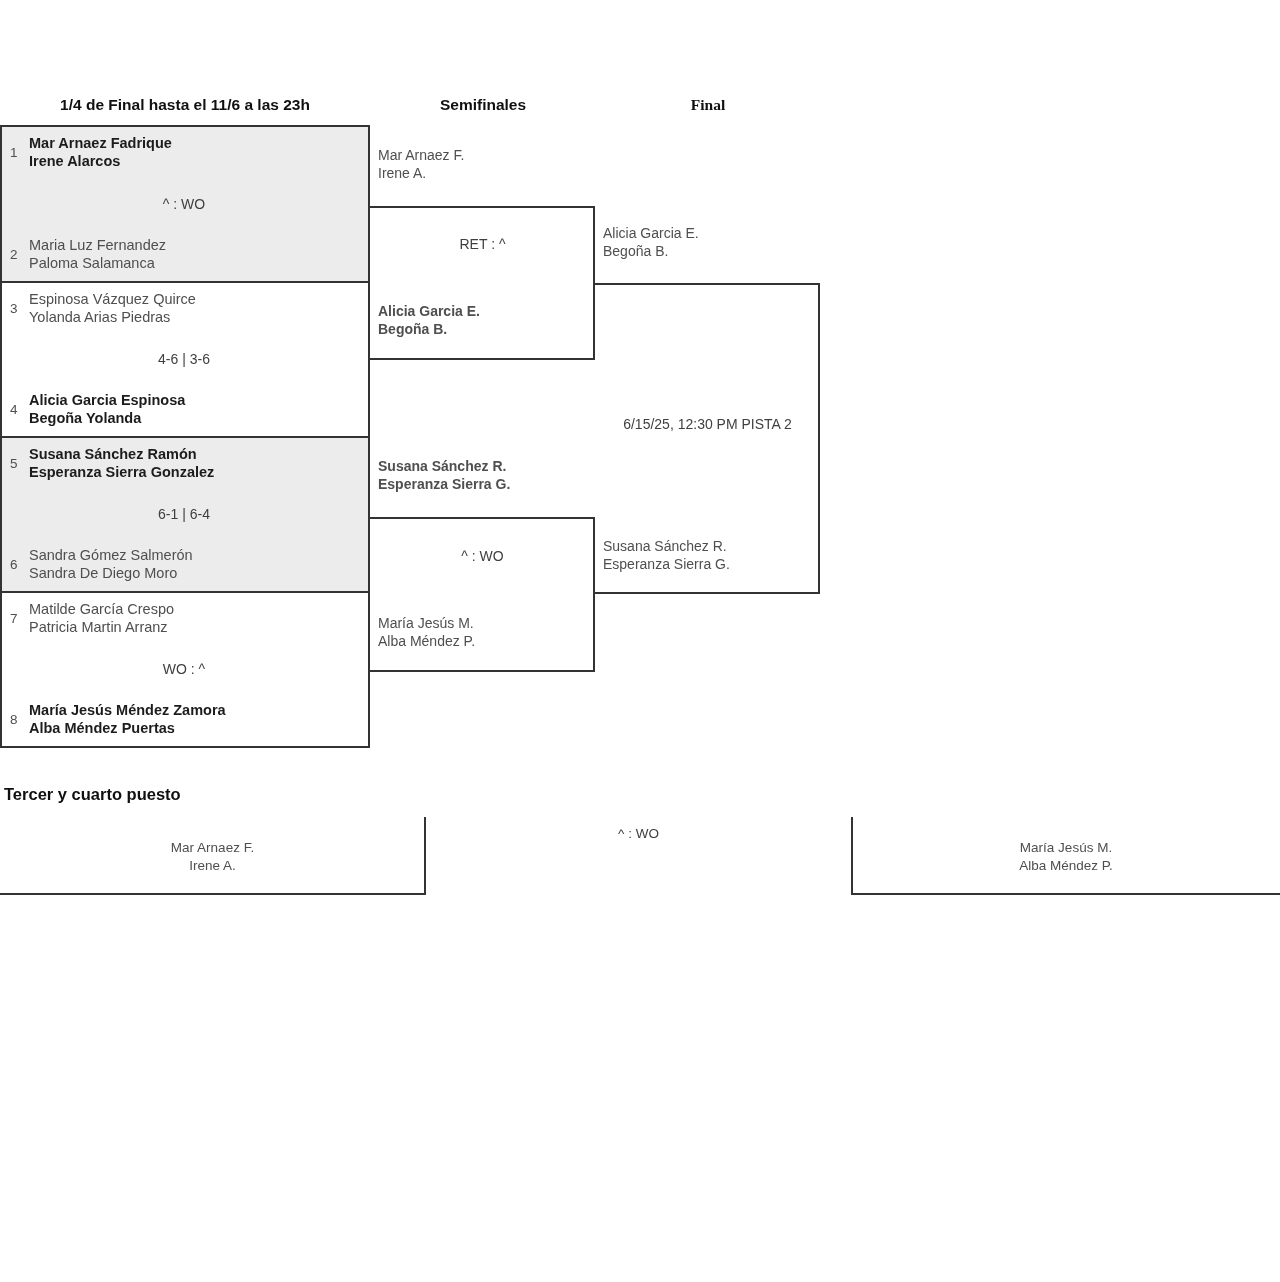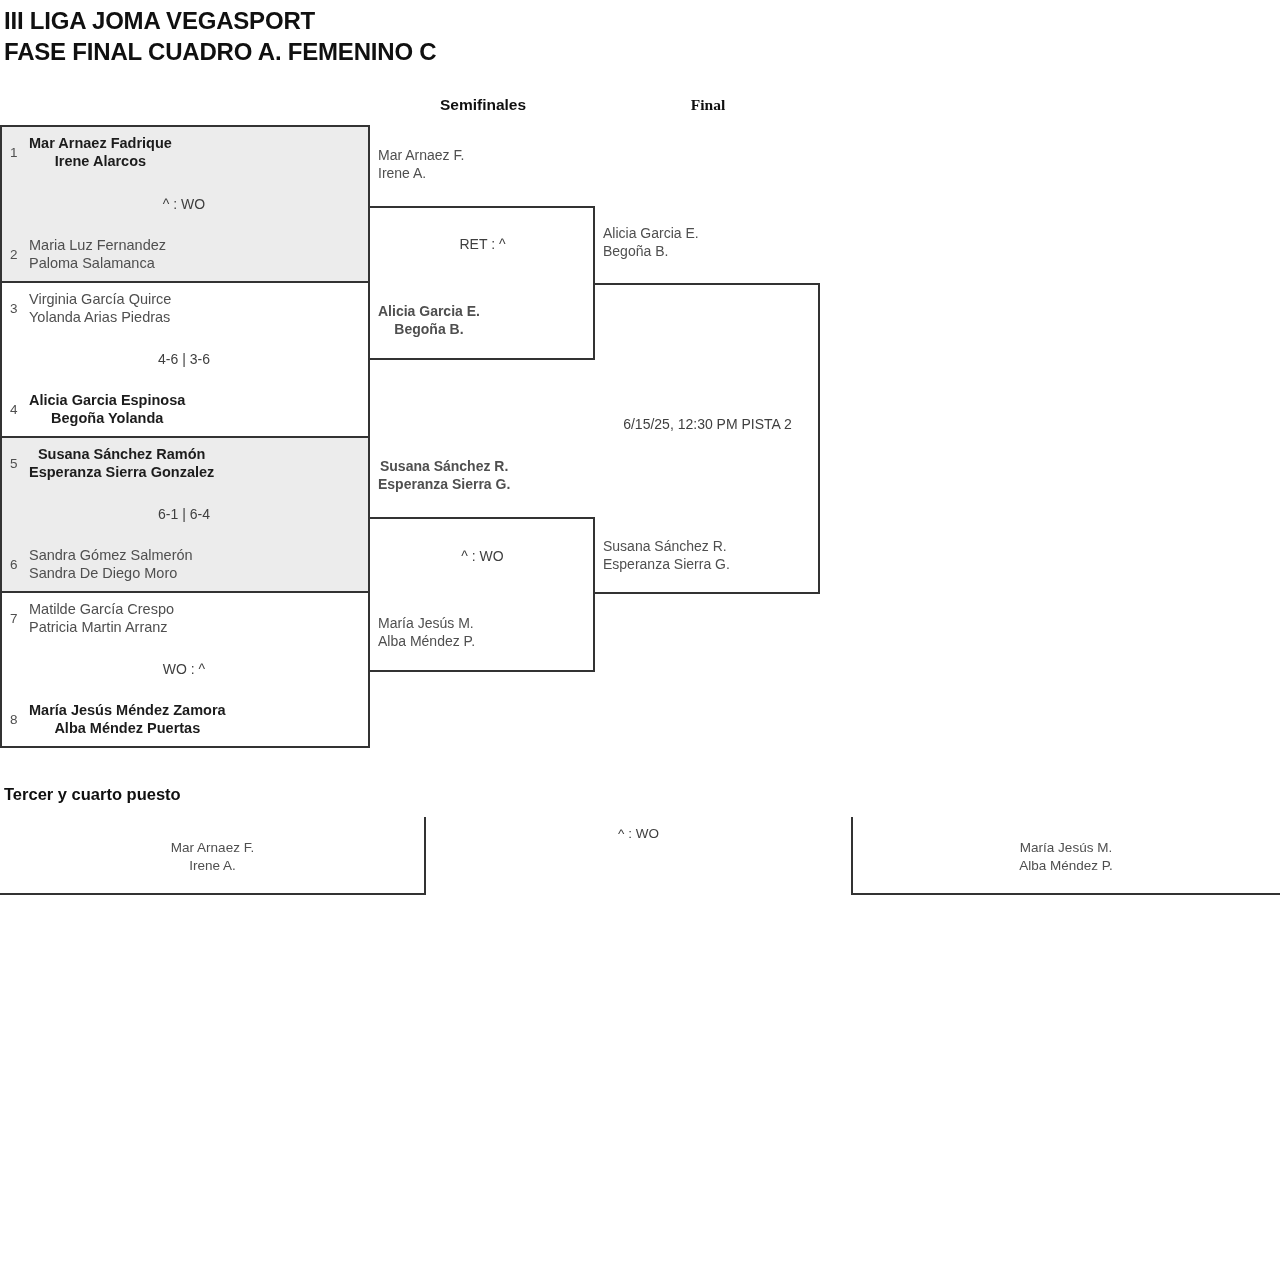--- a/index.html
+++ b/index.html
@@ -29,21 +29,21 @@
   .rh-f{left:596px;width:224px;font-family:Liberation Serif, serif;}
 
   
   .qf{position:absolute;left:0;width:370px;border:2px solid #333;box-sizing:border-box;
       display:flex;flex-direction:column;justify-content:space-between;padding:8px 10px 9px 8px;}
   .qf.shaded{background:#ececec;}
   .pair{display:flex;align-items:center;}
   .seed{flex:none;width:19px;font-size:13.5px;color:#4f4f4f;}
   .names{font-size:14.5px;line-height:17.5px;color:#4f4f4f;}
   .names .nline{display:block;}
-  .winner{font-weight:700;color:#1c1c1c;text-align:center;}
+  .winner{font-weight:700;color:#1c1c1c;}
   .score{text-align:center;font-size:14px;color:#3f3f3f;}
 
   
   .sf{position:absolute;left:368px;width:227px;border:2px solid #333;border-left:none;
       box-sizing:border-box;background:transparent;}
   .final-box{position:absolute;left:594px;top:283px;width:226px;height:311px;
       border:2px solid #333;border-left:none;box-sizing:border-box;}
 
   .slot-name{position:absolute;font-size:14px;line-height:17.5px;color:#4f4f4f;}
   .slot-name .nline{display:block;}
@@ -60,26 +60,23 @@
   .tp-hline-right{left:851px;top:893px;width:429px;}
   .tp-names{position:absolute;text-align:center;font-size:13.5px;line-height:17.5px;color:#4f4f4f;}
   .tp-names .nline{display:block;}
   .tp-score{position:absolute;left:425px;width:427px;top:826px;text-align:center;font-size:13.5px;color:#3f3f3f;}
 </style>
 </head>
 <body>
 
 <div id="page">
 
-  <div class="title">
-    <span class="tline">III LIGA JOMA VEGASPORT</span>
-    <span class="tline">FASE FINAL CUADRO A. FEMENINO C</span>
-  </div>
-
-
+
+
+  <div class="round-header rh-qf">1/4 de Final hasta el 11/6 a las 23h</div>
   <div class="round-header rh-sf">Semifinales</div>
   <div class="round-header rh-f">Final</div>
 
   <div class="qf shaded" style="top:125px;height:158px;">
     <div class="pair">
       <span class="seed">1</span>
       <span class="names winner">
         <span class="nline">Mar Arnaez Fadrique</span>
         <span class="nline">Irene Alarcos</span>
       </span>
@@ -91,21 +88,21 @@
         <span class="nline">Maria Luz Fernandez</span>
         <span class="nline">Paloma Salamanca</span>
       </span>
     </div>
   </div>
 
   <div class="qf" style="top:281px;height:157px;">
     <div class="pair">
       <span class="seed">3</span>
       <span class="names">
-        <span class="nline">Virginia García Quirce</span>
+        <span class="nline">Espinosa Vázquez Quirce</span>
         <span class="nline">Yolanda Arias Piedras</span>
       </span>
     </div>
     <div class="score">4-6 | 3-6</div>
     <div class="pair">
       <span class="seed">4</span>
       <span class="names winner">
         <span class="nline">Alicia Garcia Espinosa</span>
         <span class="nline">Begoña Yolanda</span>
       </span>

